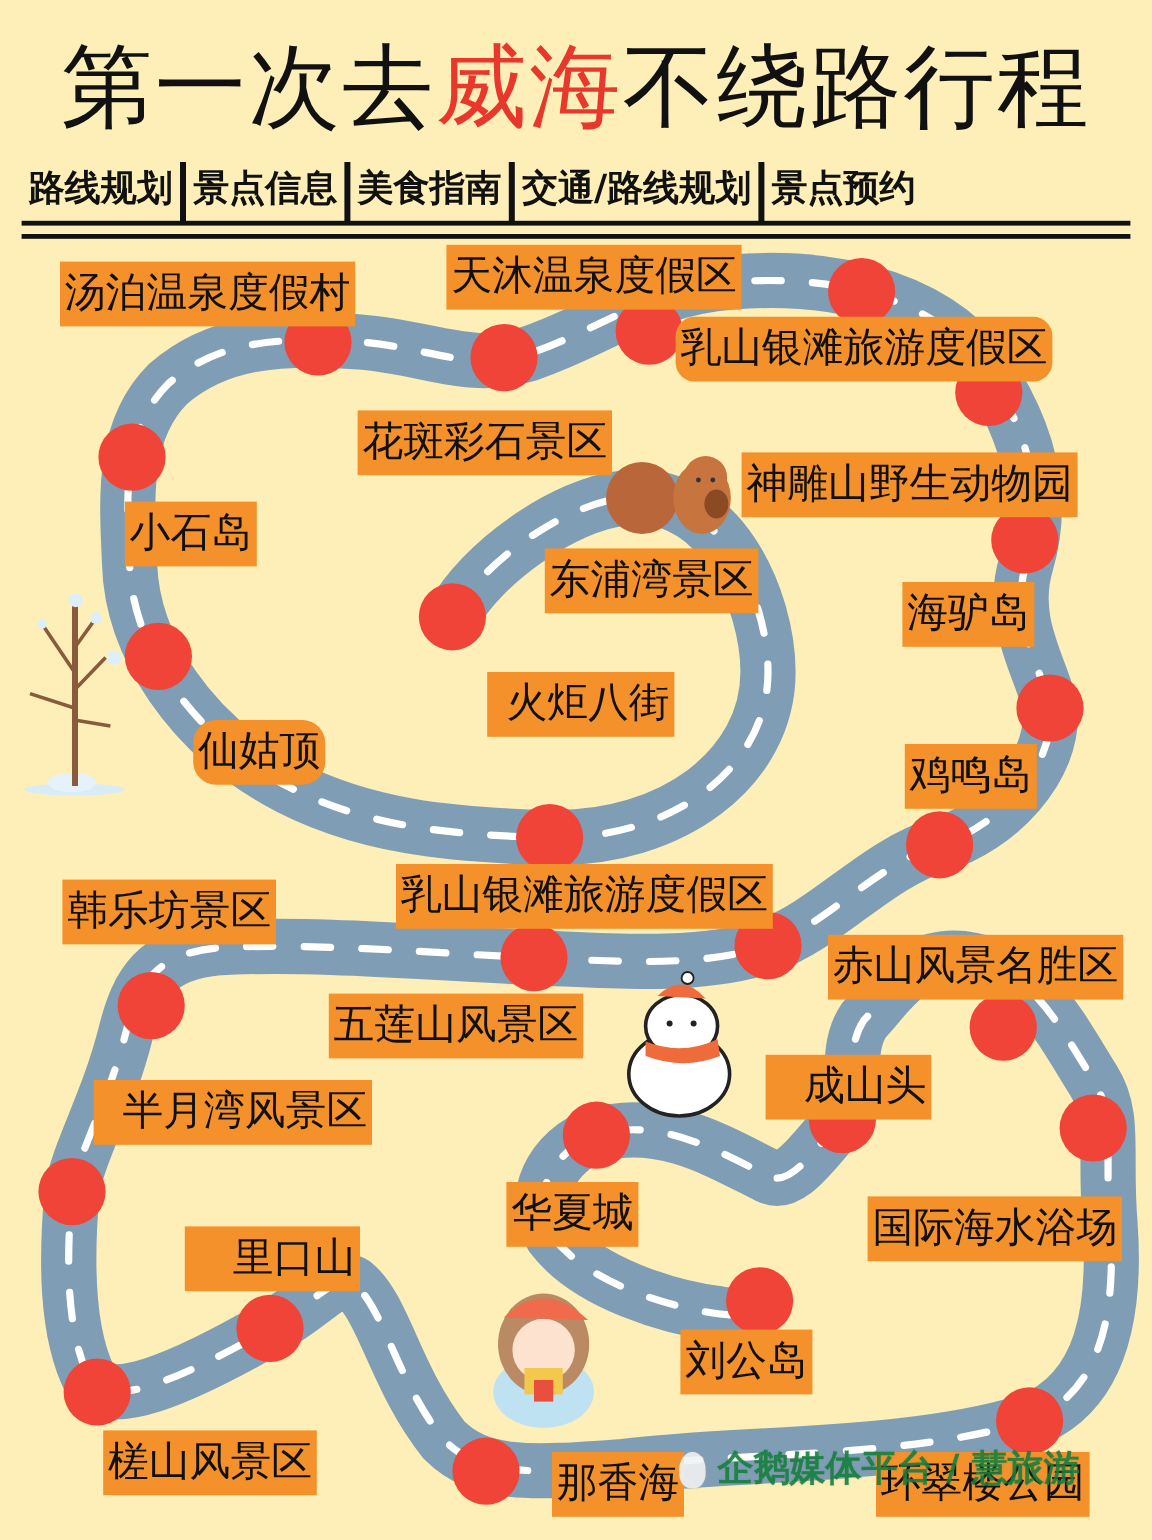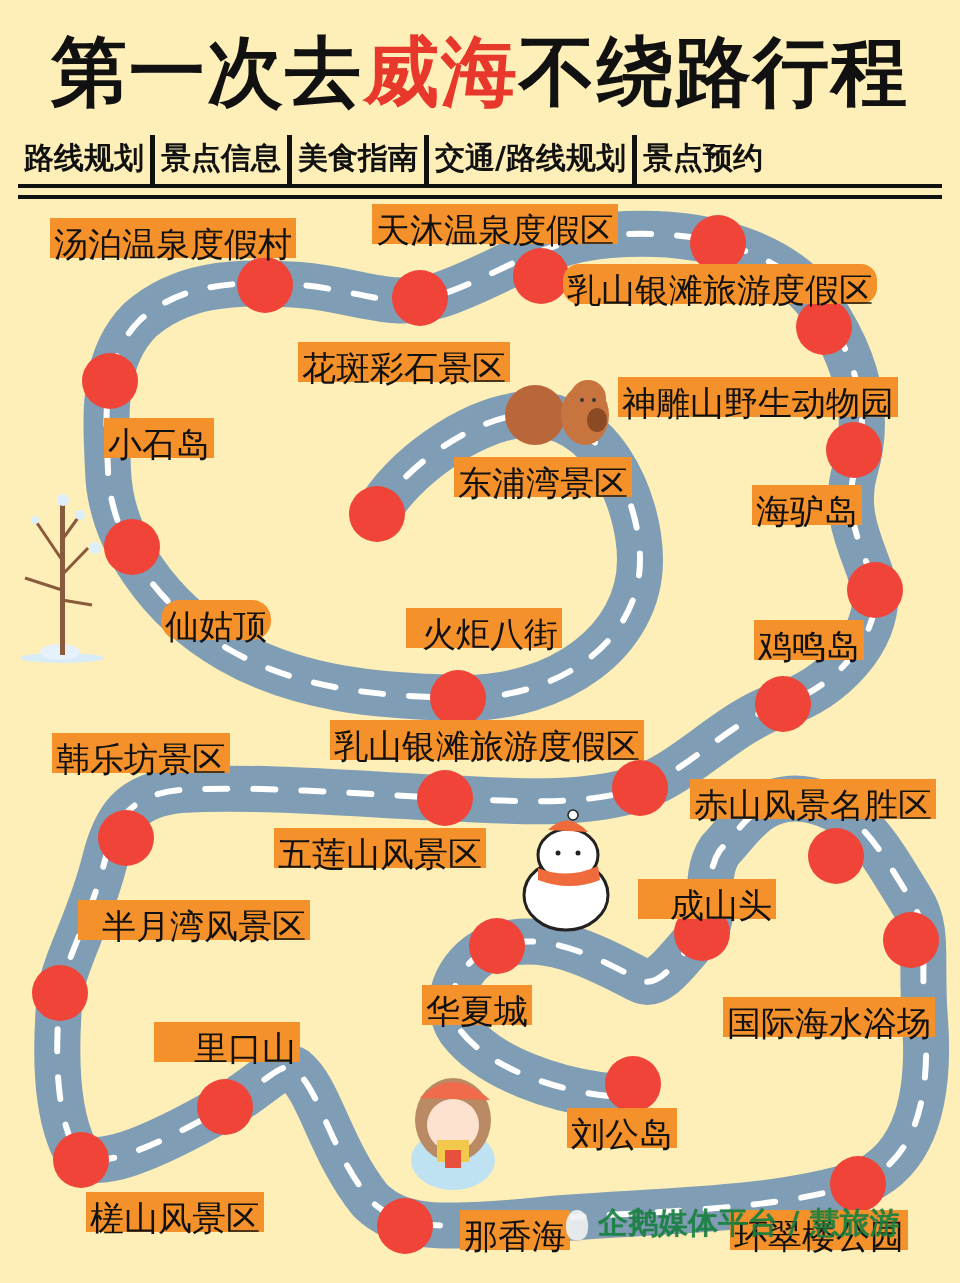--- a/index.html
+++ b/index.html
@@ -1,25 +1,25 @@
 <!DOCTYPE html>
 <html><head>
 <meta charset="utf-8">
 <style>
   html,body{margin:0;padding:0;}
   body{width:960px;height:1283px;background:#fdefb7;position:relative;overflow:hidden;font-family:"DejaVu Sans","Liberation Sans",sans-serif;}
-  .title{position:absolute;left:0;top:22px;width:960px;text-align:center;font-size:76px;font-weight:bold;letter-spacing:2px;color:#111;line-height:100px;}
+  .title{position:absolute;left:0;top:22px;width:960px;text-align:center;font-size:76px;font-weight:normal;letter-spacing:2px;color:#111;line-height:100px;}
   .title .hl{color:#e8382b;}
   .nav{position:absolute;left:18px;top:135px;width:924px;height:46px;display:flex;align-items:flex-end;}
   .nav .item{font-size:30px;font-weight:bold;color:#111;padding:0 6px;line-height:46px;white-space:nowrap;}
   .nav .sep{width:5px;height:52px;background:#111;align-self:flex-end;margin-bottom:-6px;}
   .rule1{position:absolute;left:18px;top:184px;width:924px;height:4px;background:#111;}
   .rule2{position:absolute;left:18px;top:195px;width:924px;height:4px;background:#111;}
   svg.map{position:absolute;left:0;top:0;width:960px;height:1283px;}
-  .label{position:absolute;background:#f4912a;color:#111;font-size:34px;line-height:52px;height:40px;padding:0 4px;white-space:nowrap;}
+  .label{position:absolute;background:#f4912a;color:#111;font-size:34px;line-height:52px;height:54px;padding:0 4px;white-space:nowrap;}
   .watermark{position:absolute;left:566px;top:1203px;font-size:30px;color:#15803d;opacity:0.9;white-space:nowrap;text-shadow:0 0 2px rgba(120,120,120,0.4);font-weight:bold;}
   .wm-icon{display:inline-block;width:22px;height:30px;border-radius:50% 50% 40% 40%;background:#f2f2f2;vertical-align:middle;margin-right:10px;box-shadow:0 0 2px #aaa;}
 </style>
 </head>
 <body>
 
 <div class="title">
   <span>第一次去</span><span class="hl">威海</span><span>不绕路行程</span>
 </div>
 
@@ -148,21 +148,21 @@
 
 <div id="labels">
     <div class="label" style="left: 50px; top: 218px;">汤泊温泉度假村</div>
     <div class="label" style="left: 372px; top: 204px;">天沐温泉度假区</div>
     <div class="label" style="left: 563px; top: 264px; border-radius: 16px;">乳山银滩旅游度假区</div>
     <div class="label" style="left: 298px; top: 342px;">花斑彩石景区</div>
     <div class="label" style="left: 618px; top: 377px;">神雕山野生动物园</div>
     <div class="label" style="left: 104px; top: 418px;">小石岛</div>
     <div class="label" style="left: 454px; top: 457px;">东浦湾景区</div>
     <div class="label" style="left: 752px; top: 485px;">海驴岛</div>
-    <div class="label" style="left: 406px; top: 608px; padding-left: 16px;">火炬八街</div>
+    <div class="label" style="left: 406px; top: 560px; padding-left: 16px;">火炬八街</div>
     <div class="label" style="left: 161px; top: 600px; border-radius: 19px;">仙姑顶</div>
     <div class="label" style="left: 754px; top: 620px;">鸡鸣岛</div>
     <div class="label" style="left: 330px; top: 720px;">乳山银滩旅游度假区</div>
     <div class="label" style="left: 52px; top: 733px;">韩乐坊景区</div>
     <div class="label" style="left: 690px; top: 779px;">赤山风景名胜区</div>
     <div class="label" style="left: 274px; top: 828px;">五莲山风景区</div>
     <div class="label" style="left: 638px; top: 879px; padding-left: 32px;">成山头</div>
     <div class="label" style="left: 78px; top: 900px; padding-left: 24px;">半月湾风景区</div>
     <div class="label" style="left: 422px; top: 985px;">华夏城</div>
     <div class="label" style="left: 723px; top: 997px; text-align: center;">国际海水浴场</div>

